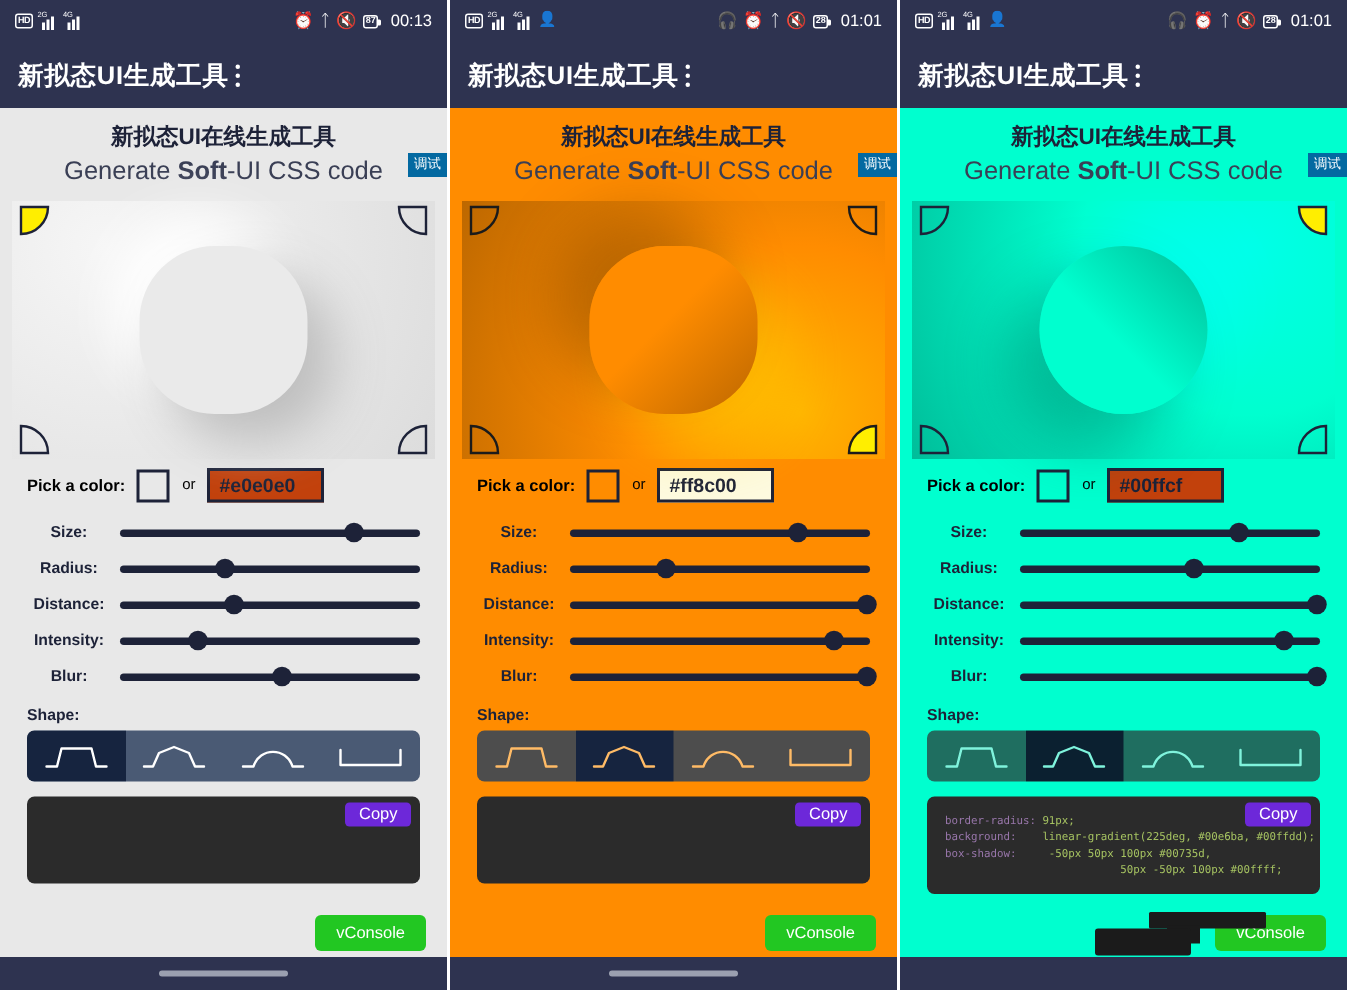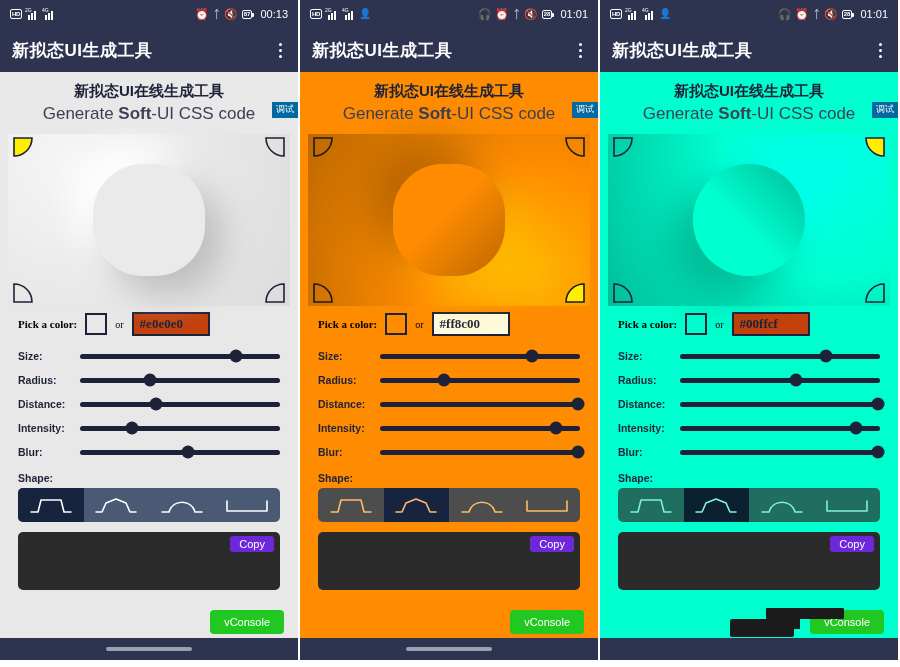--- a/index.html
+++ b/index.html
@@ -68,21 +68,21 @@
     content:""; position:absolute; right:-3px; top:2px;
     width:2px; height:4px; background:#fff; border-radius: 0 1px 1px 0;
   }
   .clock { font-size: 11px; margin-left: 4px; }
 
   
   .appbar {
     height: 44px;
     background: #2e3350;
     color: #ffffff;
-    display: flex; align-items: center; justify-content: space-between;
+    display: flex; align-items: center; 
     padding: 0 12px;
     flex: 0 0 auto;
   }
   .appbar-title { font-size: 17px; font-weight: bold; letter-spacing: 0.5px; }
   .kebab { display:flex; flex-direction:column; gap:3px; padding:4px; cursor:pointer; }
   .kebab span { width:3px; height:3px; background:#fff; border-radius:50%; display:block; }
 
   
   .content {
     position: relative;
@@ -118,21 +118,21 @@
     left: 50%; top: 50%;
     transform: translate(-50%, -50%);
     width: 112px; height: 112px;
   }
 
   
   .color-row {
     display: flex; align-items: center;
     gap: 8px;
     padding: 6px 18px 0;
-    font-size: 11px; font-weight: bold; font-family: Liberation Serif, serif;
+    font-size: 11px; font-weight: bold;
   }
   .swatch {
     width: 22px; height: 22px;
     border: 2px solid #1d2238;
     background: transparent;
     cursor: pointer;
   }
   .or { font-size: 10px; font-weight: normal; }
   .hexbox {
     border: 2px solid #1d2238;
@@ -159,21 +159,21 @@
 
   
   .sliders { padding: 8px 18px 0; }
   .slider-row {
     display: flex; align-items: center;
     height: 24px;
     gap: 6px;
   }
   .slider-label {
     font-size: 10.5px; font-weight: bold; color: #1d2238;
-    width: 56px; flex: 0 0 56px;
+    width: 56px; flex: 0 0 56px; text-align: center;
   }
   .track {
     position: relative; flex: 1 1 auto;
     height: 5px; background: #1d2238; border-radius: 3px;
     cursor: pointer;
   }
   .thumb {
     position: absolute; top: 50%;
     width: 13px; height: 13px; border-radius: 50%;
     background: #1d2238;
@@ -672,20 +672,24 @@
             </svg>
           </div>
           <div class="shape-opt">
             <svg viewBox="0 0 46 20">
               <path d="M3 6 L3 16 L43 16 L43 6" fill="none" stroke="#7ff3dc" stroke-width="1.6" stroke-linecap="round" stroke-linejoin="round"></path>
             </svg>
           </div>
         </div>
         <div class="codewrap">
           <div class="codebox">
+            <pre><span class="k">border-radius:</span><span class="v"> 91px;</span>
+<span class="k">background:   </span><span class="v"> linear-gradient(225deg, #00e6ba, #00ffdd);</span>
+<span class="k">box-shadow:   </span><span class="v">  -50px 50px 100px #00735d,</span>
+<span class="k">              </span><span class="v">             50px -50px 100px #00ffff;</span></pre>
             <div class="copy-btn">Copy</div>
           </div>
         </div>
         <div class="vconsole">vConsole</div>
         <div class="finger" style="left: 130px; bottom: 30px;">
           <div class="bar1"></div>
           <div class="stub"></div>
           <div class="bar2"></div>
         </div>
       </div>

